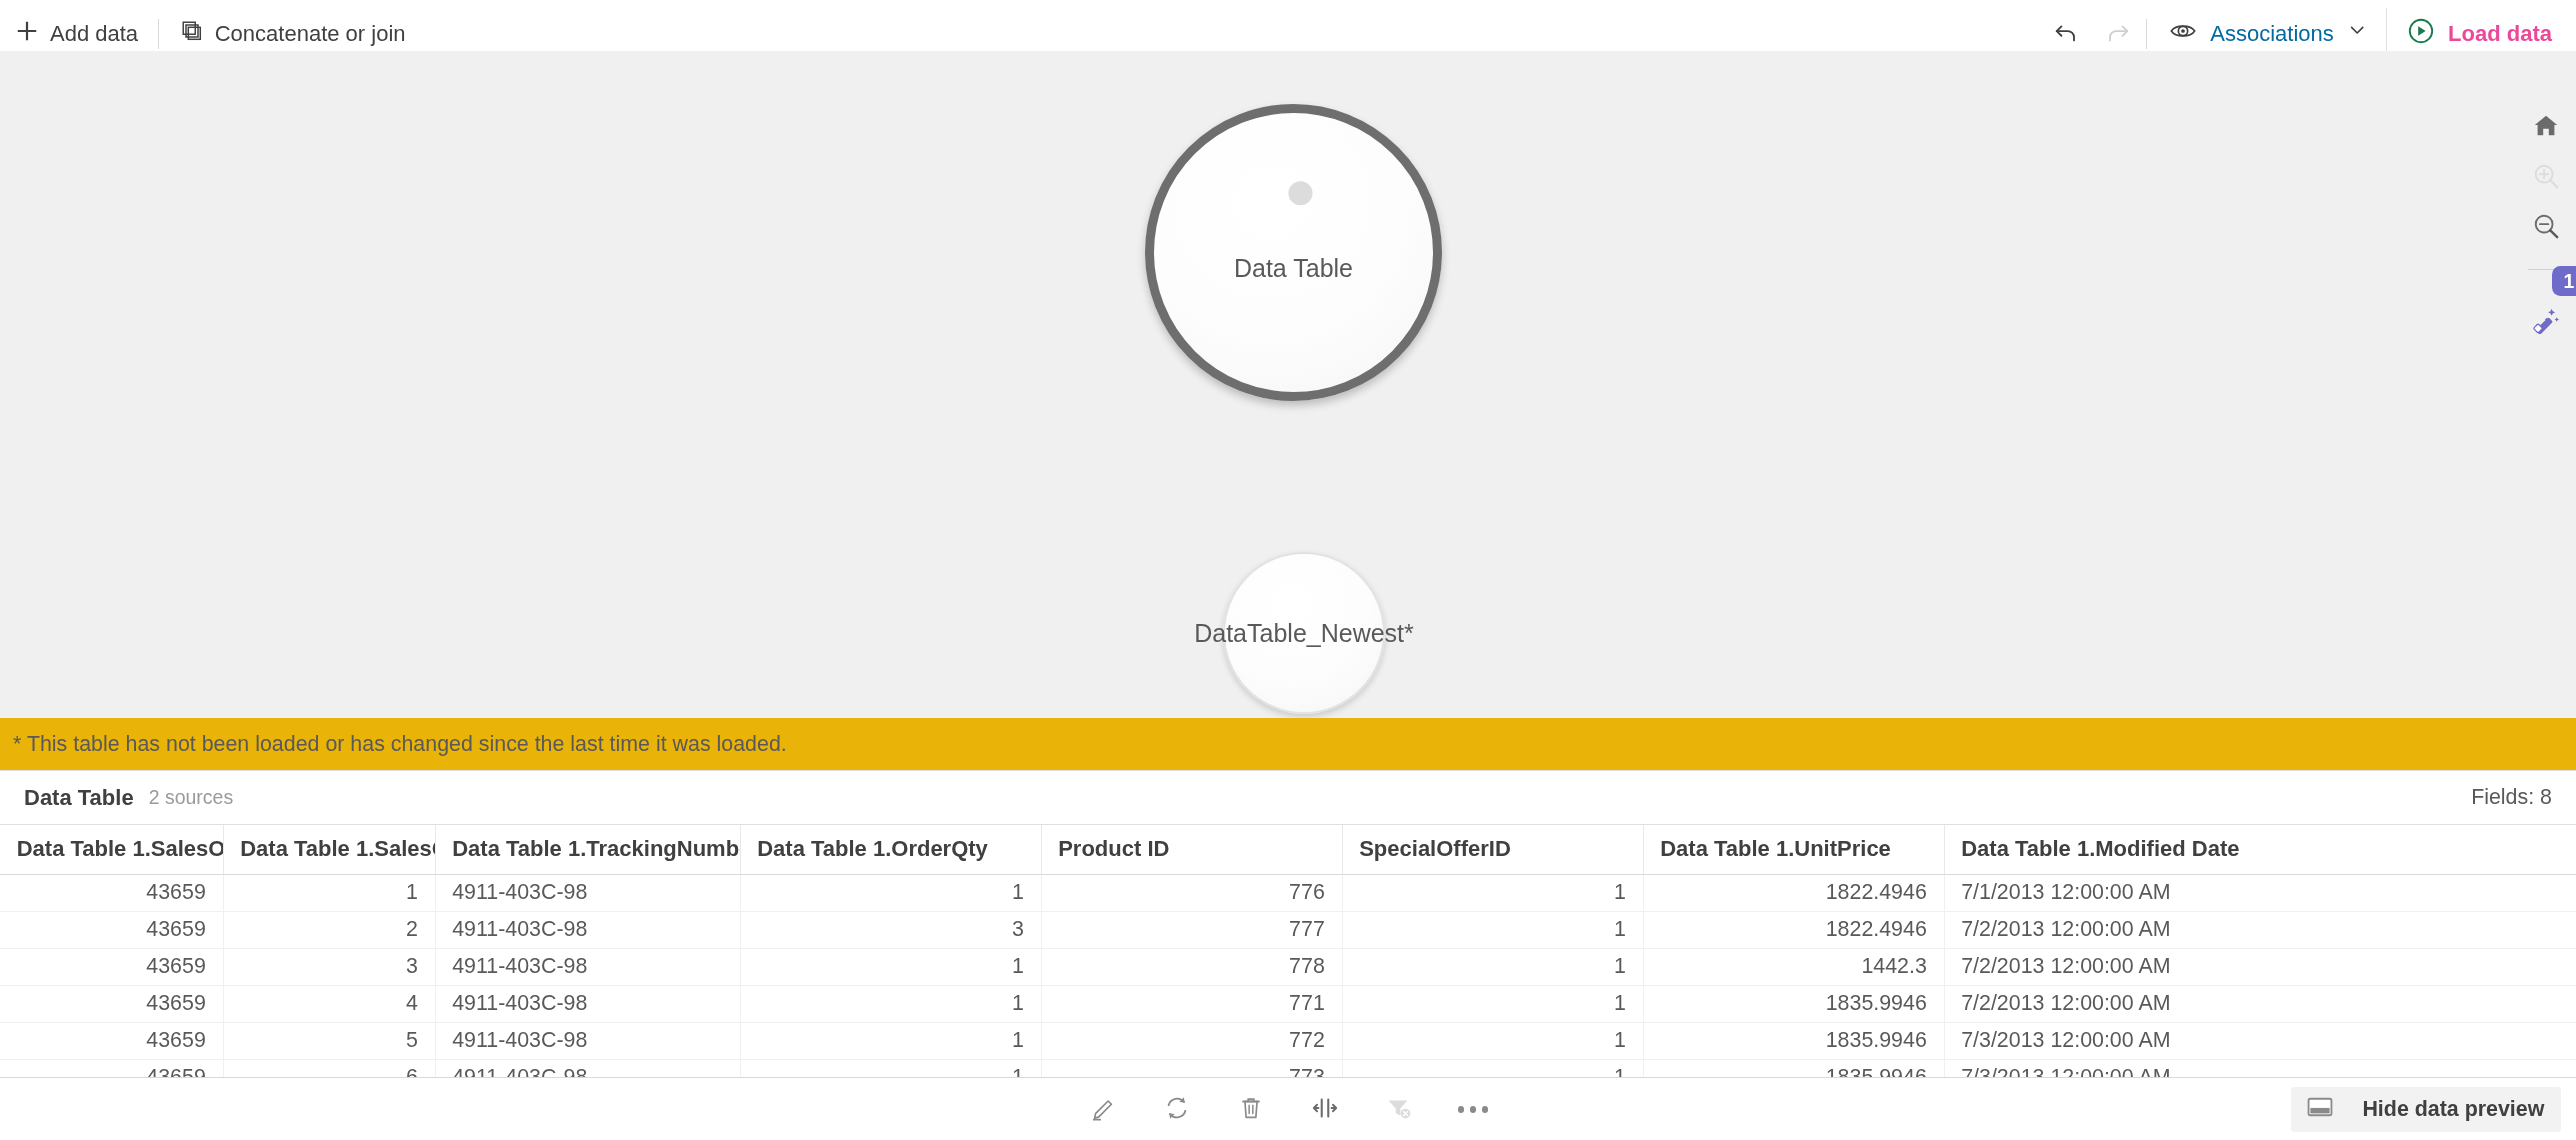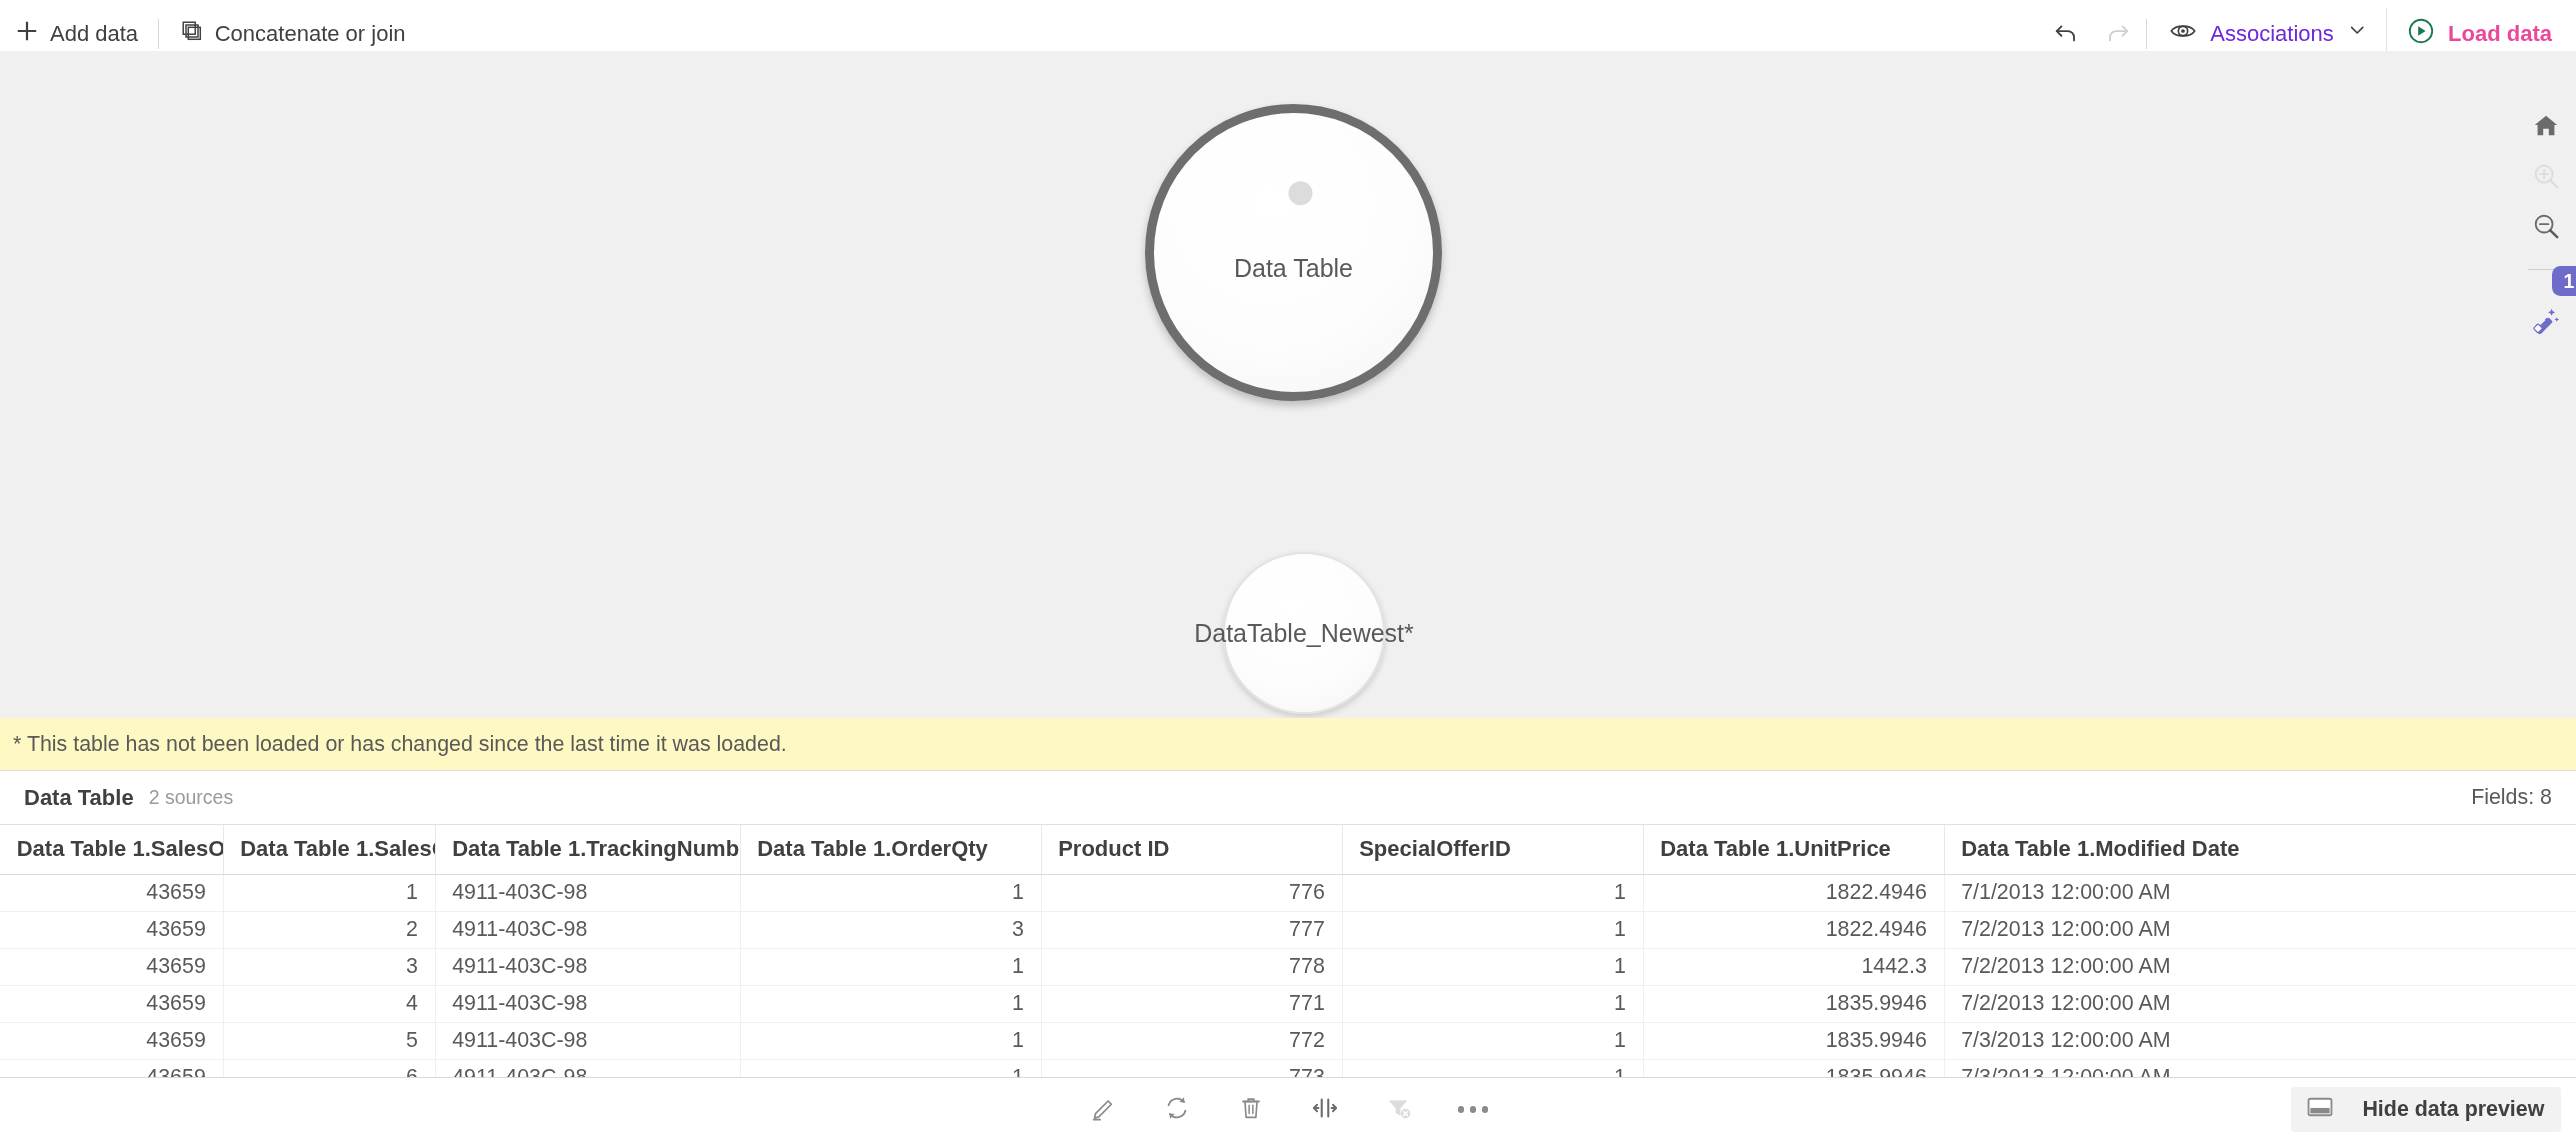--- a/index.html
+++ b/index.html
@@ -32,21 +32,21 @@
   .tb-btn.first { padding-left: 15px; }
   .tb-sep { width: 0.9px; height: 30px; background: #d9d9d9; margin: 0 3.7px; }
   .tb-sep-tall { width: 0.9px; height: 51px; background: #e0e0e0; }
   .icon-btn {
     width: 50px; height: 50px; display: flex; align-items: center;
     justify-content: center; cursor: pointer;
   }
   .icon-btn.disabled { cursor: default; opacity: 1; }
   .assoc {
     display: flex; align-items: center; gap: 13px; padding: 0 18.6px;
-    height: 100%; font-size: 22px; color: #6d28d9; cursor: pointer;
+    height: 100%; font-size: 22px; color: #0369a1; cursor: pointer;
   }
   .loadbtn {
     display: flex; align-items: center; gap: 13px; padding: 0 24px 0 20.4px;
     height: 100%; font-size: 22px; color: #ec4899; font-weight: bold; cursor: pointer;
   }
 
   
   .canvas {
     position: absolute; left: 0; top: 51px; width: 2576px; height: 667px;
     background: #f0f0f0;
@@ -88,21 +88,21 @@
   }
   .rail-badge {
     position: absolute; width: 34px; height: 30px; border-radius: 8.4px;
     background: #6f6bc9; color: #fff; font-size: 19.5px; font-weight: bold;
     display: flex; align-items: center; justify-content: center;
   }
 
   
   .footnote {
     position: absolute; left: 0; top: 718px; width: 2576px; height: 53px;
-    background: #fef9c3; border-bottom: 0.9px solid #dcdcdc;
+    background: #eab308; border-bottom: 0.9px solid #dcdcdc;
     display: flex; align-items: center; box-sizing: border-box;
   }
   .footnote span { font-size: 21.4px; color: #595959; padding-left: 13px; }
 
   
   .prev-head {
     position: absolute; left: 0; top: 771px; width: 2576px; height: 54px;
     background: #ffffff; border-bottom: 0.9px solid #e0e0e0;
     display: flex; align-items: center; box-sizing: border-box;
     padding: 0 24px 0 24px;

